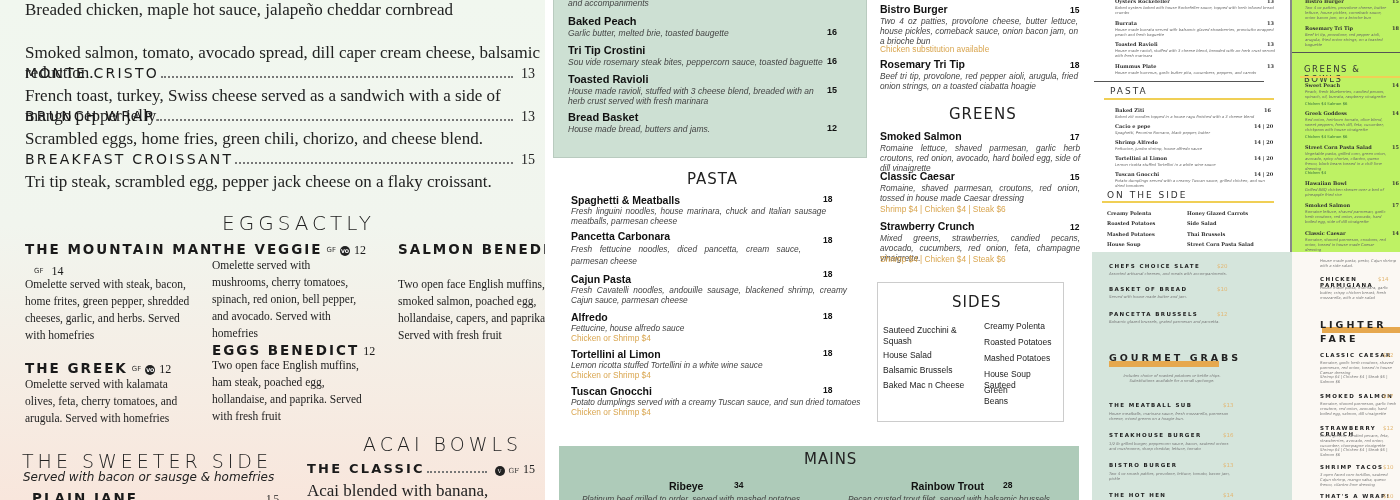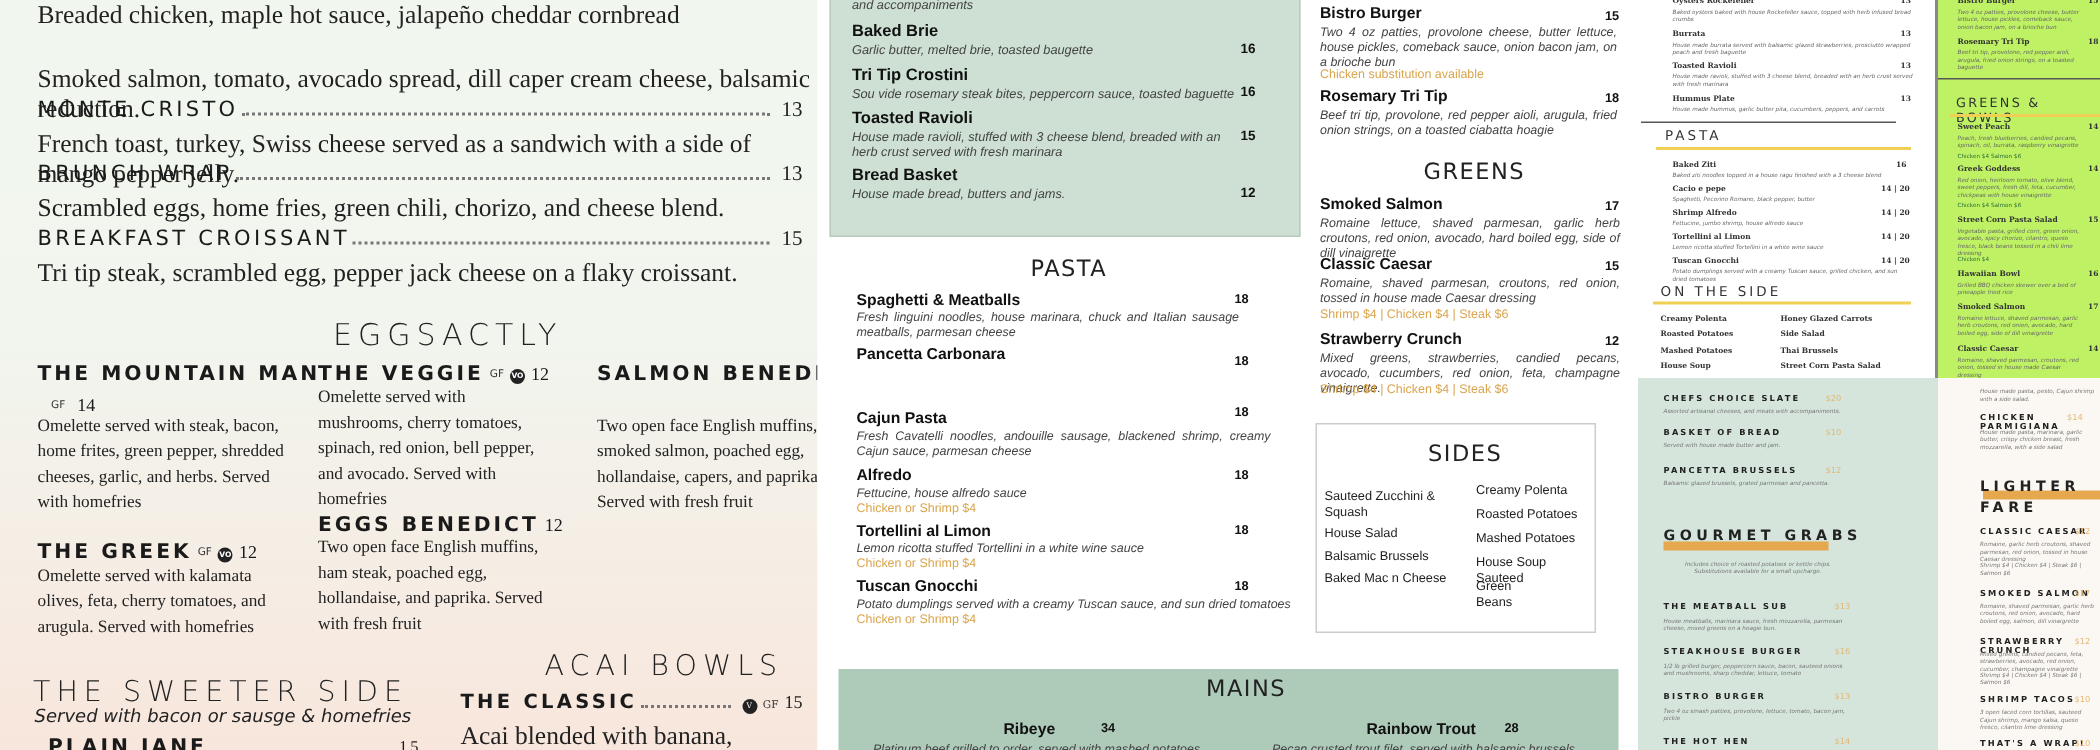--- a/index.html
+++ b/index.html
@@ -108,21 +108,21 @@
     <span class="vo">V</span>
     <span class="gf">GF</span>
     <span class="p1-price" style="font-size:12px">15</span>
   </div>
   <div class="p1-desc" style="left:307px;top:481px">Acai blended with banana, coconut milk, topped</div>
 </div>
 
 <div id="p2" class="panel">
   <div class="appbox">
     <div class="ap-desc" style="top:-1px">and accompaniments</div>
-    <div class="ap-name" style="top:16px">Baked Brie</div>
+    <div class="ap-name" style="top:16px">Baked Peach</div>
     <div class="ap-desc" style="top:29px">Garlic butter, melted brie, toasted baugette</div>
     <div class="ap-price" style="top:28px">16</div>
     <div class="ap-name" style="top:45px">Tri Tip Crostini</div>
     <div class="ap-desc" style="top:58px">Sou vide rosemary steak bites, peppercorn sauce, toasted baguette</div>
     <div class="ap-price" style="top:57px">16</div>
     <div class="ap-name" style="top:74px">Toasted Ravioli</div>
     <div class="ap-desc" style="top:87px;width:255px">House made ravioli, stuffed with 3 cheese blend, breaded with an herb crust served with fresh marinara</div>
     <div class="ap-price" style="top:86px">15</div>
     <div class="ap-name" style="top:112px">Bread Basket</div>
     <div class="ap-desc" style="top:125px">House made bread, butters and jams.</div>
@@ -130,20 +130,21 @@
   </div>
 
   <div class="h-cat" style="left:142px;top:170px">PASTA</div>
 
   <div class="it-name" style="left:26px;top:194px">Spaghetti &amp; Meatballs</div>
   <div class="it-price" style="left:278px;top:194px">18</div>
   <div class="it-desc" style="left:26px;top:206px;width:255px">Fresh linguini noodles, house marinara, chuck and Italian sausage meatballs, parmesan cheese</div>
 
   <div class="it-name" style="left:26px;top:230px">Pancetta Carbonara</div>
   <div class="it-price" style="left:278px;top:235px">18</div>
+  <div class="it-desc" style="left:26px;top:243px;width:230px;line-height:12px">Fresh fettucine noodles, diced pancetta, cream sauce, parmesan cheese</div>
 
   <div class="it-name" style="left:26px;top:273px">Cajun Pasta</div>
   <div class="it-price" style="left:278px;top:269px">18</div>
   <div class="it-desc" style="left:26px;top:285px;width:276px">Fresh Cavatelli noodles, andouille sausage, blackened shrimp, creamy Cajun sauce, parmesan cheese</div>
 
   <div class="it-name" style="left:26px;top:311px">Alfredo</div>
   <div class="it-price" style="left:278px;top:311px">18</div>
   <div class="it-desc" style="left:26px;top:323px">Fettucine, house alfredo sauce</div>
   <div class="it-opt" style="left:26px;top:333px">Chicken or Shrimp $4</div>
 

